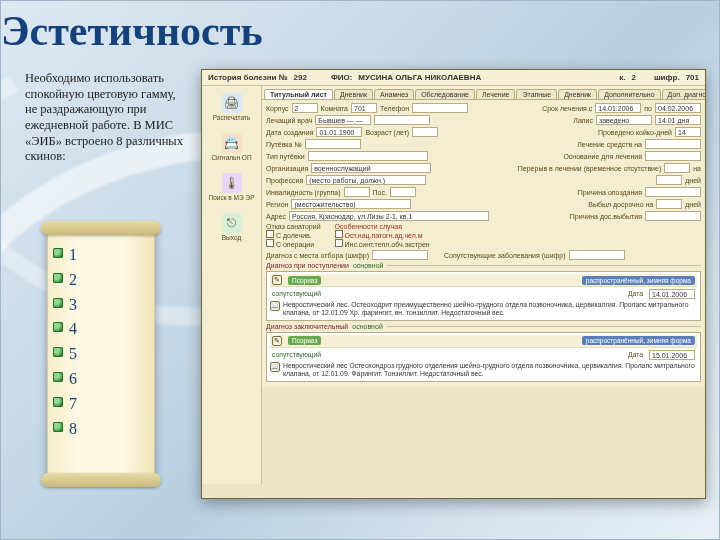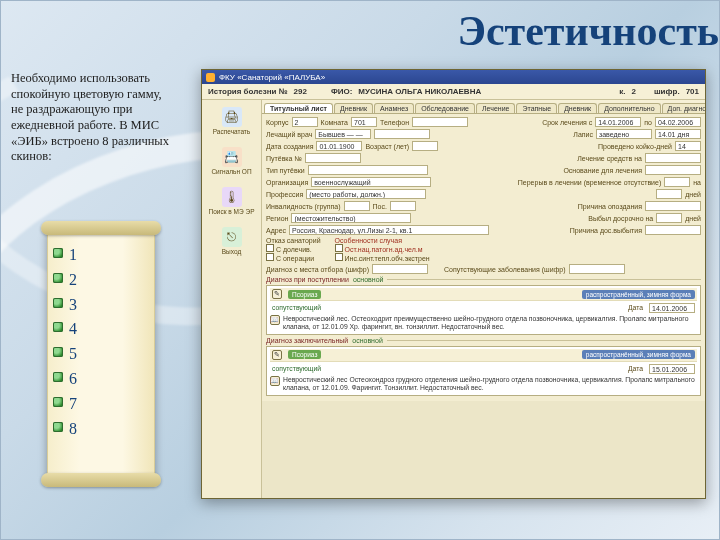--- a/index.html
+++ b/index.html
@@ -22,27 +22,27 @@
   }
   .swoosh2 {
     position:absolute; left:-60px; top:60px; width:420px; height:260px;
     border:18px solid rgba(255,255,255,0.35);
     border-right-color:transparent; border-top-color:transparent;
     border-radius:50%; transform:rotate(12deg);
     filter:blur(1px);
   }
 
   h1.title {
-    margin:0; text-align:right; padding:6px 0 2px;
+    margin:0; text-align:left; padding:6px 0 2px;
     font-size:42px; font-weight:bold; color:#15427a;
     font-family:"Times New Roman", serif;
   }
 
   .para {
-    position:absolute; left:10px; top:70px; width:160px;
+    position:absolute; left:24px; top:70px; width:160px;
     font-size:12.5px; line-height:1.25; color:#222;
     font-family:"Times New Roman", serif;
   }
 
   .scroll {
     position:absolute; left:46px; top:228px; width:108px; height:250px;
     background:linear-gradient(90deg,#f6eecb 0%,#fdf8e4 30%,#fdf8e4 70%,#f0e5b8 100%);
     border-radius:4px;
     box-shadow:0 3px 8px rgba(0,0,0,0.35), inset 0 0 0 1px #d8cc98;
   }
@@ -166,24 +166,20 @@
     <li>3</li>
     <li>4</li>
     <li>5</li>
     <li>6</li>
     <li>7</li>
     <li>8</li>
   </ul>
 </div>
 
 <div class="app">
-  <div class="titlebar">
-    <span class="appicon"></span>
-    <span>ФКУ «Санаторий «ПАЛУБА»</span>
-  </div>
   <div class="header">
     <b>История болезни №</b>
     <b>292</b>
     <span style="width:12px"></span>
     <b>ФИО:</b>
     <b>МУСИНА ОЛЬГА НИКОЛАЕВНА</b>
     <span style="flex:1"></span>
     <b>к.</b>
     <b>2</b>
     <span style="width:6px"></span>

